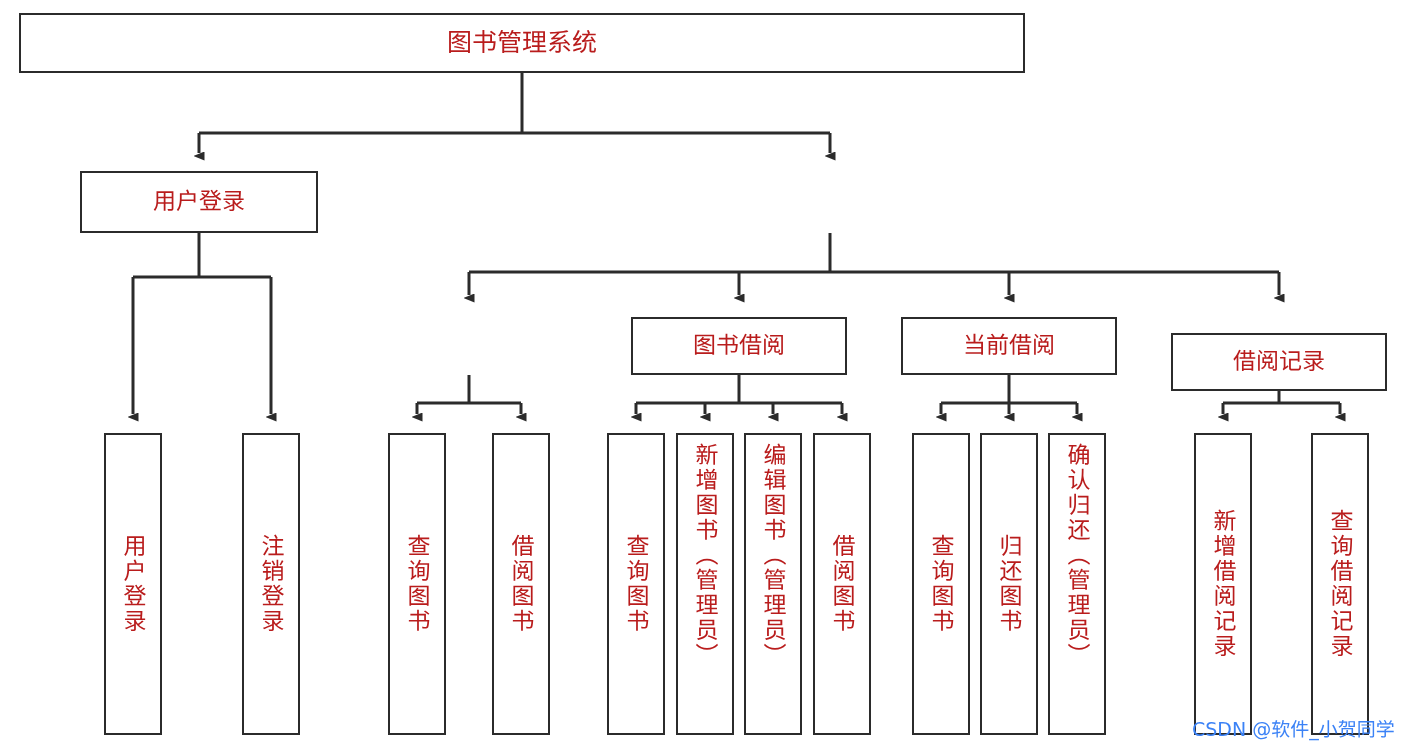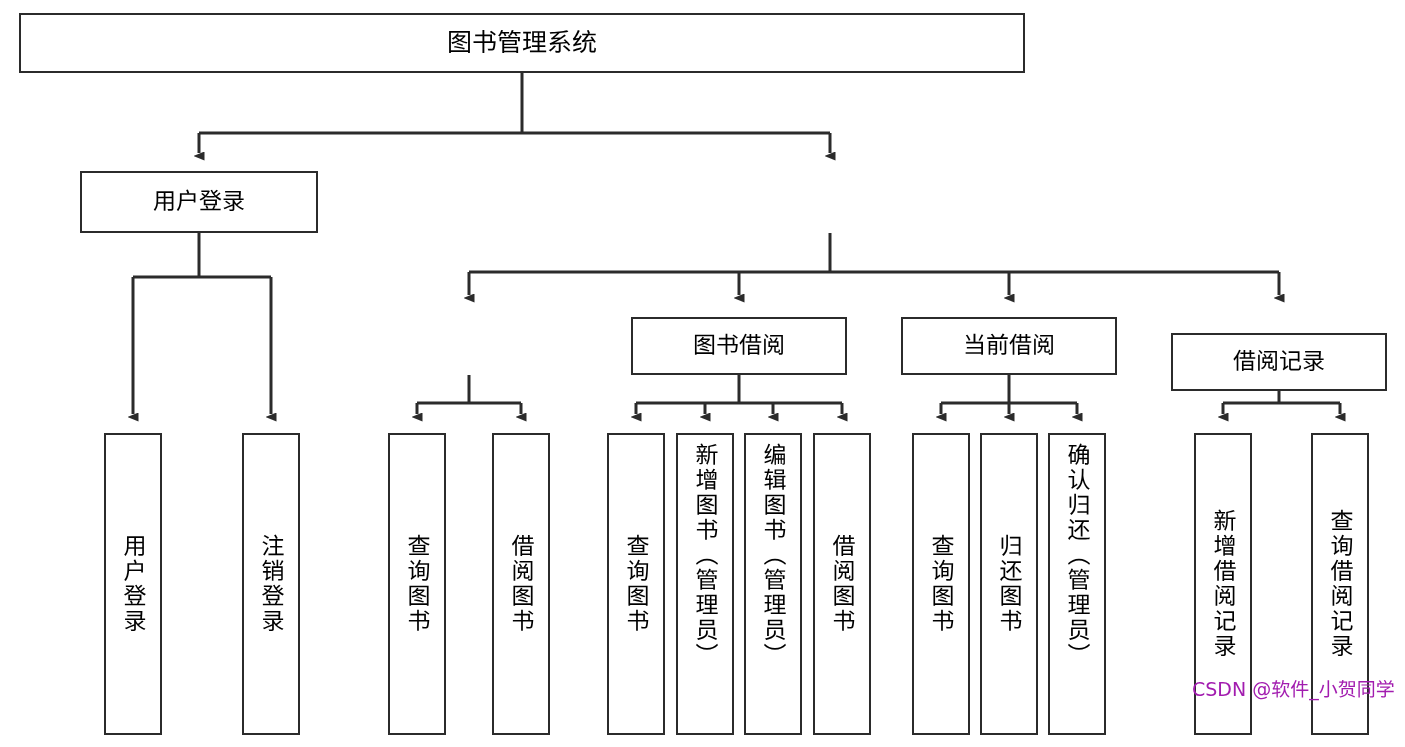--- a/index.html
+++ b/index.html
@@ -27,21 +27,21 @@
     pointer-events: none;
   }
   .node {
     position: absolute;
     box-sizing: border-box;
     background: #ffffff;
     border: 2px solid #2b2b2b;
     display: flex;
     align-items: center;
     justify-content: center;
-    color: #000000;
+    color: #b91c1c;
     z-index: 2;
   }
   .node-label {
     display: block;
     text-align: center;
     line-height: 1.18;
     white-space: pre-line;
   }
   
   .node.root .node-label {
@@ -69,23 +69,23 @@
   .node.leaf.tall-text {
     align-items: flex-start;
   }
   .node.leaf.mid-text {
     align-items: center;
     padding-top: 0;
   }
   .watermark {
     position: absolute;
     left: 1192px;
-    top: 674px;
+    top: 714px;
     font-size: 19px;
-    color: #a21caf;
+    color: #3b82f6;
     white-space: nowrap;
     z-index: 3;
     font-family: "DejaVu Sans", "Liberation Sans", sans-serif;
   }
 </style>
 </head>
 <body>
 
 <div id="diagram">
 

